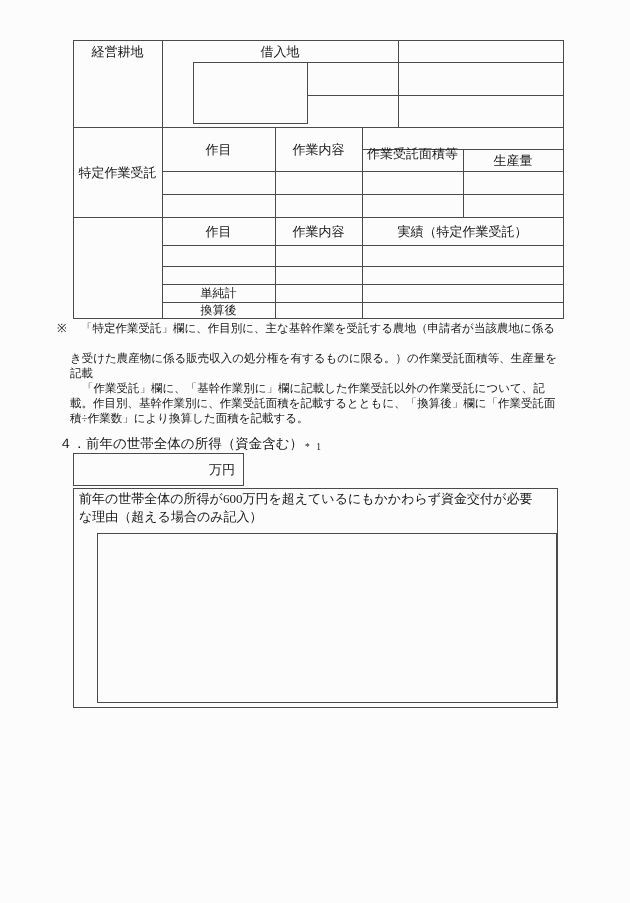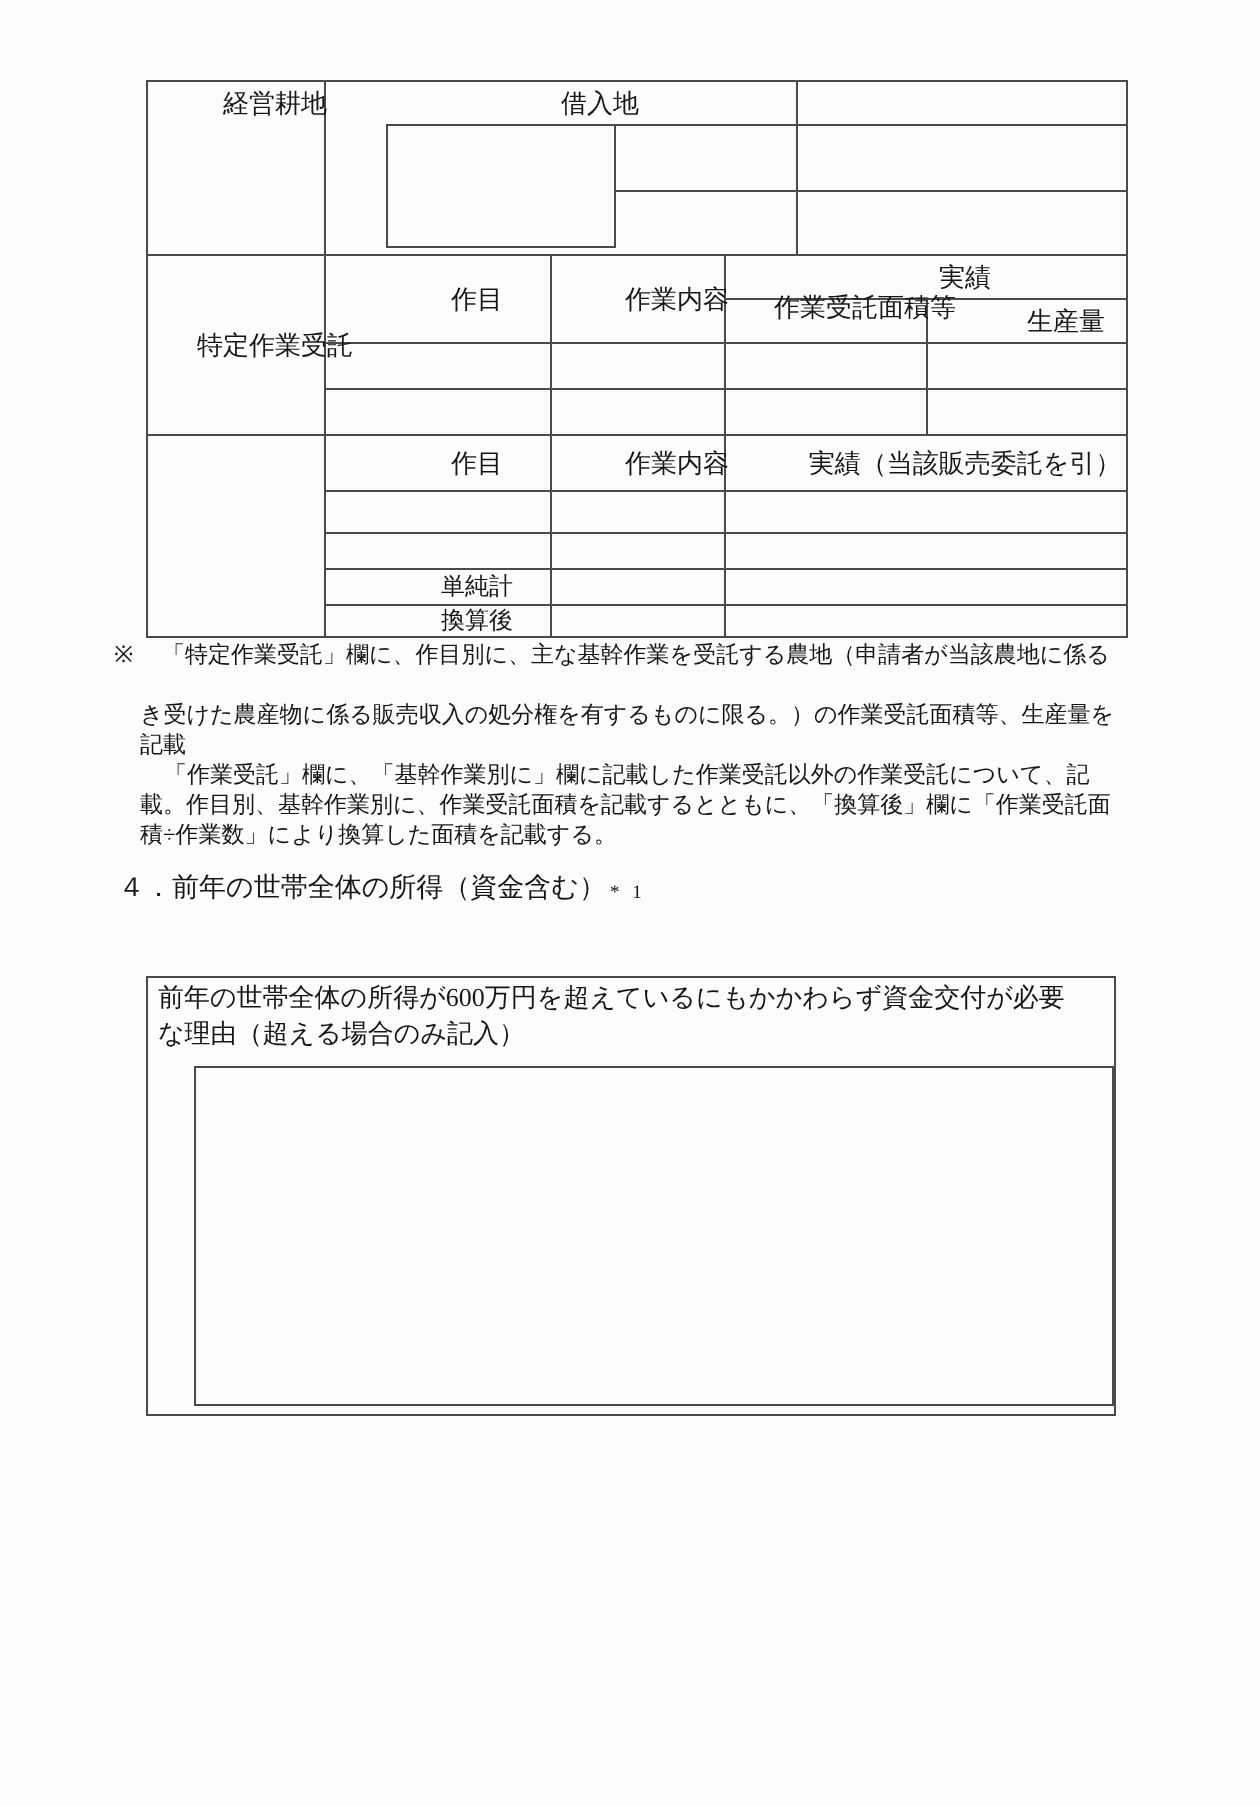--- a/index.html
+++ b/index.html
@@ -6,21 +6,21 @@
   .page{
     position:relative;width:630px;height:903px;background:#fcfcfc;
     font-family:"Liberation Serif","DejaVu Serif",serif;color:#161616;
     overflow:hidden;margin:0 auto;
   }
   .hl,.vl{position:absolute;background:#4a4a4a;}
   .hl{height:1px;}
   .vl{width:1px;}
   .cell{
     position:absolute;display:flex;align-items:center;justify-content:center;
-    font-size:13px;white-space:nowrap;line-height:1;padding-left:20px;
+    font-size:13px;white-space:nowrap;line-height:1;
   }
   .cell.small{font-size:12px;}
   .note-line{position:absolute;font-size:11.5px;white-space:nowrap;line-height:1;}
   .box{position:absolute;border:1px solid #4a4a4a;background:transparent;}
   .fill-target{position:absolute;background:transparent;}
   .heading{position:absolute;font-size:13.5px;white-space:nowrap;line-height:1;}
   .footref{position:absolute;font-size:9.5px;letter-spacing:2px;white-space:nowrap;line-height:1;}
   .unit-box{
     position:absolute;border:1px solid #4a4a4a;display:flex;
     align-items:center;justify-content:flex-end;padding-right:8px;
@@ -56,57 +56,59 @@
   <div class="vl" style="left:73px;top:127px;height:91px"></div>
   <div class="vl" style="left:162px;top:127px;height:91px"></div>
   <div class="vl" style="left:275px;top:127px;height:91px"></div>
   <div class="vl" style="left:362px;top:127px;height:91px"></div>
   <div class="vl" style="left:463px;top:149px;height:69px"></div>
   <div class="vl" style="left:563px;top:127px;height:91px"></div>
 
   <div class="cell" style="left:73px;top:127px;width:89px;height:90px">特定作業受託</div>
   <div class="cell" style="left:162px;top:127px;width:113px;height:44px">作目</div>
   <div class="cell" style="left:275px;top:127px;width:87px;height:44px">作業内容</div>
-  <div class="cell" style="left:362px;top:127px;width:201px;height:22px">実績</div>
   <div class="cell" style="left:362px;top:142px;width:101px;height:22px">作業受託面積等</div>
   <div class="cell" style="left:463px;top:149px;width:100px;height:22px">生産量</div>
   <div class="fill-target" style="left:163px;top:172px;width:400px;height:22px"></div>
   <div class="fill-target" style="left:163px;top:195px;width:400px;height:21px"></div>
 
   <div class="hl" style="left:162px;top:245px;width:402px"></div>
   <div class="hl" style="left:162px;top:266px;width:402px"></div>
   <div class="hl" style="left:162px;top:284px;width:402px"></div>
   <div class="hl" style="left:162px;top:302px;width:402px"></div>
   <div class="hl" style="left:73px;top:318px;width:491px"></div>
   <div class="vl" style="left:73px;top:217px;height:102px"></div>
   <div class="vl" style="left:162px;top:217px;height:102px"></div>
   <div class="vl" style="left:275px;top:217px;height:102px"></div>
   <div class="vl" style="left:362px;top:217px;height:102px"></div>
   <div class="vl" style="left:563px;top:217px;height:102px"></div>
 
   <div class="cell" style="left:162px;top:217px;width:113px;height:28px">作目</div>
   <div class="cell" style="left:275px;top:217px;width:87px;height:28px">作業内容</div>
-  <div class="cell" style="left:362px;top:217px;width:201px;height:28px">実績（当該販売委託を引）</div>
+  <div class="cell" style="left:362px;top:217px;width:201px;height:28px">実績（特定作業受託）</div>
   <div class="fill-target" style="left:163px;top:246px;width:400px;height:20px"></div>
   <div class="fill-target" style="left:163px;top:267px;width:400px;height:17px"></div>
   <div class="cell small" style="left:162px;top:284px;width:113px;height:18px">単純計</div>
   <div class="cell small" style="left:162px;top:302px;width:113px;height:16px">換算後</div>
   <div class="fill-target" style="left:276px;top:285px;width:287px;height:17px"></div>
   <div class="fill-target" style="left:276px;top:303px;width:287px;height:15px"></div>
 
   <div class="note-line" style="left:57px;top:323px">※</div>
   <div class="note-line" style="left:81px;top:323px">「特定作業受託」欄に、作目別に、主な基幹作業を受託する農地（申請者が当該農地に係る</div>
   <div class="note-line" style="left:70px;top:353px">き受けた農産物に係る販売収入の処分権を有するものに限る。）の作業受託面積等、生産量を</div>
   <div class="note-line" style="left:70px;top:368px">記載</div>
   <div class="note-line" style="left:82px;top:383px">「作業受託」欄に、「基幹作業別に」欄に記載した作業受託以外の作業受託について、記</div>
   <div class="note-line" style="left:70px;top:398px">載。作目別、基幹作業別に、作業受託面積を記載するとともに、「換算後」欄に「作業受託面</div>
   <div class="note-line" style="left:70px;top:413px">積÷作業数」により換算した面積を記載する。</div>
 
   <div class="heading" style="left:59px;top:437px">４．前年の世帯全体の所得（資金含む）</div>
   <div class="footref" style="left:305px;top:443px">* 1</div>
 
+  <div class="unit-box" style="left:73px;top:453px;width:171px;height:33px">
+    <span>万円</span>
+  </div>
 
   <div class="box" style="left:73px;top:488px;width:483px;height:218px"></div>
   <div class="reason-line" style="left:79px;top:492px">前年の世帯全体の所得が600万円を超えているにもかかわらず資金交付が必要</div>
   <div class="reason-line" style="left:79px;top:510px">な理由（超える場合のみ記入）</div>
   <div class="box" style="left:97px;top:533px;width:458px;height:168px"></div>
 
 </div>
 
 </body></html>

